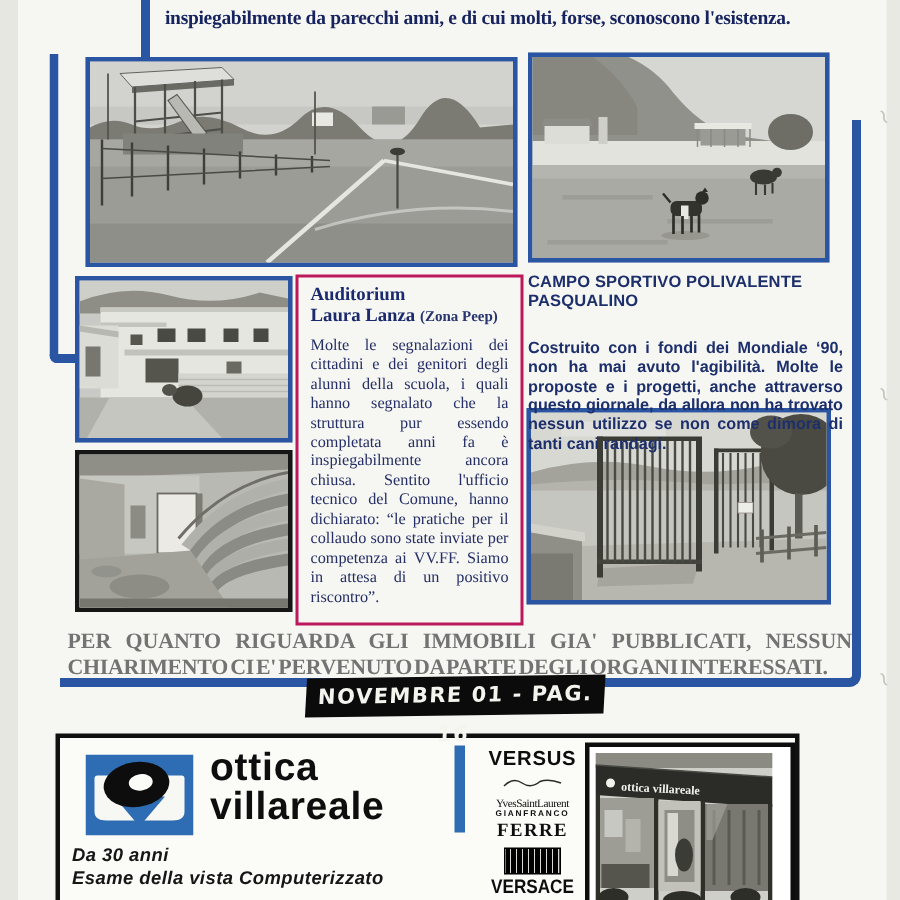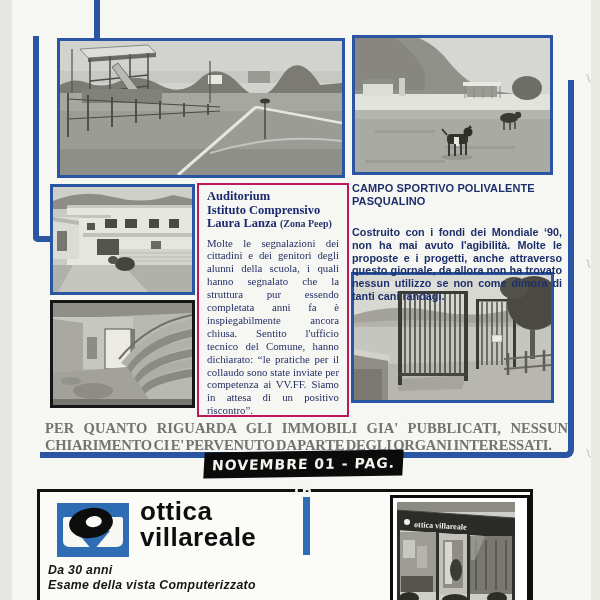--- a/index.html
+++ b/index.html
@@ -77,20 +77,21 @@
   <div class="abs edge-l"></div>
   <div class="abs edge-r"></div>
   <span class="abs pencil" style="left:583px;top:70px;">~</span>
   <span class="abs pencil" style="left:583px;top:255px;">~</span>
   <span class="abs pencil" style="left:583px;top:445px;">~</span>
 
   <div class="abs bar-top"></div>
   <div class="abs frame-left"></div>
   <div class="abs frame-main"></div>
 
+  <div class="abs headline">inspiegabilmente da parecchi anni, e di cui  molti, forse, sconoscono l'esistenza.</div>
 
   <div class="abs photo p1">
     <svg width="282" height="134" viewBox="0 0 282 134" preserveAspectRatio="none">
       <rect x="0" y="0" width="282" height="58" fill="#d2d2cf"></rect>
       <rect x="0" y="30" width="282" height="12" fill="#c7c7c4"></rect>
       <path d="M0,44 Q14,36 28,42 T60,40 T100,44 T140,38 T180,44 T220,38 T260,44 L282,42 L282,56 L0,56 Z" fill="#7b7b74"></path>
       <rect x="148" y="34" width="14" height="9" fill="#e8e8e3"></rect>
       <rect x="188" y="30" width="22" height="12" fill="#9a9a94"></rect>
       <rect x="0" y="52" width="282" height="82" fill="#9c9c97"></rect>
       <rect x="0" y="52" width="282" height="18" fill="#a7a7a2"></rect>
@@ -218,21 +219,20 @@
       <ellipse cx="160" cy="13" rx="14" ry="11" fill="#52524a"></ellipse>
       <rect x="176" y="54" width="5" height="30" fill="#5b5b53"></rect>
       <path d="M150,84 L197,80 M150,94 L197,90" stroke="#6b6b64" stroke-width="2" fill="none"></path>
       <path d="M154,78 L154,100 M172,76 L172,98 M190,75 L190,96" stroke="#5e5e56" stroke-width="2.5" fill="none"></path>
       <rect x="138" y="60" width="10" height="7" fill="#eeeee8" stroke="#99948e" stroke-width="0.6"></rect>
     </svg>
   </div>
 
   <div class="abs capbox">
     <div class="t">Auditorium</div>
-    <div class="t">Istituto Comprensivo</div>
     <div class="t"><span>Laura Lanza</span> <span class="note">(Zona Peep)</span></div>
     <div class="body">Molte le segnalazioni dei cittadini e dei genitori degli alunni della scuola, i quali hanno segnalato che la struttura pur essendo completata anni fa è inspiegabilmente ancora chiusa. Sentito l'ufficio tecnico del Comune, hanno dichiarato: “le pratiche per il collaudo sono state inviate per competenza ai VV.FF. Siamo in attesa di un positivo riscontro”.</div>
   </div>
 
   <div class="abs campo">
     <div class="t">CAMPO SPORTIVO POLIVALENTE PASQUALINO</div>
     <div class="body">Costruito con i fondi dei Mondiale ‘90, non ha mai avuto l'agibilità. Molte le proposte e i progetti, anche attraverso questo giornale, da allora non ha trovato nessun utilizzo se non come dimora di tanti cani randagi.</div>
   </div>
 
   <div class="abs closing">
@@ -253,20 +253,31 @@
       </g>
     </svg>
     <div class="abs bname">
       <div>ottica</div>
       <div>villareale</div>
     </div>
     <div class="abs bluebar"></div>
     <div class="abs tags">
       <div>Da 30 anni</div>
       <div>Esame della vista Computerizzato</div>
+    </div>
+    <div class="abs brandcol">
+      <div class="bv">VERSUS</div>
+      <svg width="42" height="8" viewBox="0 0 42 8">
+        <path d="M2,6 Q8,0 14,4 T26,3 Q32,1 40,4" stroke="#2a2a2a" stroke-width="1" fill="none"></path>
+      </svg>
+      <div class="bysl">YvesSaintLaurent</div>
+      <div class="bgf-top">GIANFRANCO</div>
+      <div class="bgf">FERRE</div>
+      <div class="barcode"></div>
+      <div class="bvers">VERSACE</div>
     </div>
     <div class="abs storefront">
       <svg width="118" height="106" viewBox="0 0 118 106" preserveAspectRatio="none">
         <rect x="0" y="0" width="118" height="106" fill="#cfcfca"></rect>
         <rect x="0" y="0" width="118" height="10" fill="#8b8b84"></rect>
         <polygon points="0,8 118,16 118,36 0,28" fill="#2b2b27"></polygon>
         <path d="M0,8 L118,16" stroke="#4a4a45" stroke-width="1"></path>
         <circle cx="10" cy="20" r="3" fill="#f2f2ed"></circle>
         <text x="17" y="25" font-size="8" fill="#f2f2ed" font-family="Liberation Serif, serif" font-weight="bold" transform="rotate(3 17 25)">ottica villareale</text>
         <rect x="0" y="28" width="3" height="78" fill="#2f2f2a"></rect>

